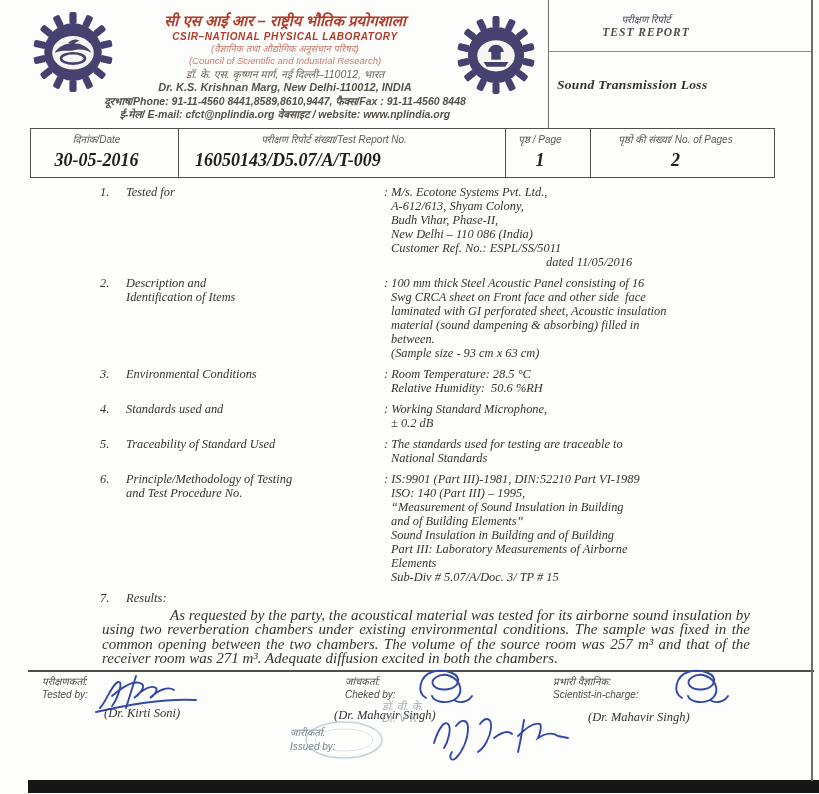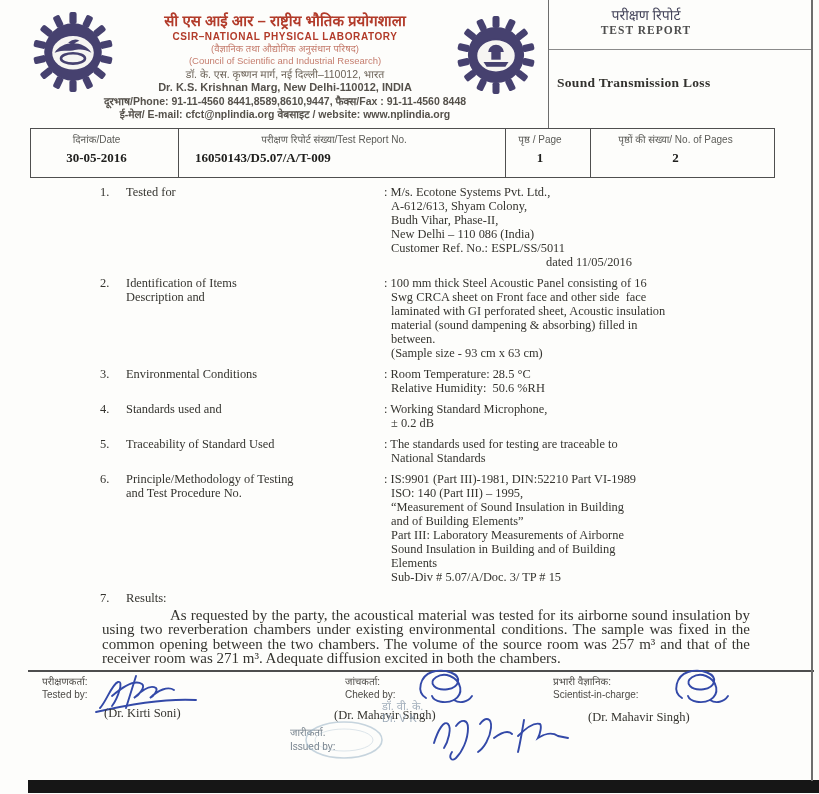--- a/index.html
+++ b/index.html
@@ -1,47 +1,47 @@
 <!DOCTYPE html>
 <html><head>
 <meta charset="utf-8">
 <style>
   html,body{margin:0;padding:0;background:#ffffff;}
   .page{position:relative;width:819px;height:794px;background:#fdfdfb;overflow:hidden;
-        font-family:"Liberation Serif",serif;color:#35342f;}
+        font-family:"Liberation Serif",serif;color:#35342f;font-style:italic;}
 
   
   .logo{position:absolute;}
   .logo-left{left:33px;top:12px;}
   .logo-right{left:457px;top:16px;}
   .hdr-center{position:absolute;left:60px;top:12px;width:450px;text-align:center;line-height:1.25;}
   .org-hi{font-size:15px;font-weight:bold;color:#b23b2a;font-family:"Liberation Sans",sans-serif;}
   .org-en{font-size:10px;font-weight:bold;color:#b23b2a;letter-spacing:.6px;font-family:"Liberation Sans",sans-serif;}
   .council{font-size:9.5px;color:#c57d6e;font-family:"Liberation Sans",sans-serif;}
   .addr-hi{font-size:10.5px;color:#6b6257;font-family:"Liberation Sans",sans-serif;margin-top:1px;}
   .addr-en{font-size:11px;font-weight:bold;color:#55514b;font-family:"Liberation Sans",sans-serif;}
   .phone,.email{font-size:10.5px;font-weight:bold;color:#55514b;font-family:"Liberation Sans",sans-serif;}
 
   .hdr-vline{position:absolute;left:548px;top:0;width:0;height:128px;border-left:1.5px solid #6d6d6d;}
   .hdr-right{position:absolute;left:549px;top:0;width:264px;height:128px;}
-  .report-title-hi{margin-top:5px;text-align:center;width:170px;margin-left:12px;
-                   font-size:14px;color:#44445a;}
+  .report-title-hi{margin-top:12px;text-align:center;width:170px;margin-left:12px;
+                   font-size:10px;color:#44445a;}
   .report-title-en{text-align:center;width:170px;margin-left:12px;font-size:11.5px;
                    font-weight:bold;color:#4d4d4d;letter-spacing:1px;font-family:"Liberation Serif",serif;}
   .hdr-right-divider{border-top:1px solid #8a8a8a;margin-top:13px;}
   .subject{margin:25px 0 0 8px;font-size:13.5px;font-weight:bold;color:#33322e;letter-spacing:.3px;}
 
   
   .meta-table{position:absolute;left:30px;top:128px;width:745px;height:50px;
               display:grid;grid-template-columns:148px 327px 85px 185px;
               border:1.5px solid #4f4f4f;box-sizing:border-box;}
   .mt-col{border-right:1.5px solid #4f4f4f;padding:3px 18px 0 2px;text-align:center;box-sizing:border-box;}
   .mt-col:last-child{border-right:none;}
   .mt-h{font-size:10px;color:#5a5a56;font-family:"Liberation Sans",sans-serif;white-space:nowrap;}
-  .mt-v{margin-top:4px;font-size:13px;font-weight:bold;color:#20201e;}
+  .mt-v{margin-top:4px;font-size:18px;font-weight:bold;color:#20201e;}
   .mt-col.c1 .mt-v{text-align:left;padding-left:14px;}
 
   
   #content{position:absolute;left:0;top:185px;width:819px;}
   .item{display:flex;align-items:flex-start;font-size:12.4px;line-height:14px;margin-bottom:7px;}
   .item-no{width:26px;margin-left:100px;flex:none;}
   .item-label{width:232px;flex:none;}
   .item-value{width:400px;flex:none;margin-left:26px;}
   .lab-line,.val-line{white-space:pre;}
   .val-line.cont{margin-left:7px;}
@@ -162,22 +162,22 @@
             <div class="val-line cont">A-612/613, Shyam Colony,</div>
             <div class="val-line cont">Budh Vihar, Phase-II,</div>
             <div class="val-line cont">New Delhi – 110 086 (India)</div>
             <div class="val-line cont">Customer Ref. No.: ESPL/SS/5011</div>
             <div class="val-line cont indent-deep">dated 11/05/2016</div>
           </div>
         </div>
         <div class="item">
           <div class="item-no">2.</div>
           <div class="item-label">
+            <div class="lab-line">Description and</div>
             <div class="lab-line">Identification of Items</div>
-            <div class="lab-line">Description and</div>
           </div>
           <div class="item-value">
             <div class="val-line">: 100 mm thick Steel Acoustic Panel consisting of 16</div>
             <div class="val-line cont">Swg CRCA sheet on Front face and other side  face</div>
             <div class="val-line cont">laminated with GI perforated sheet, Acoustic insulation</div>
             <div class="val-line cont">material (sound dampening &amp; absorbing) filled in</div>
             <div class="val-line cont">between.</div>
             <div class="val-line cont">(Sample size - 93 cm x 63 cm)</div>
           </div>
         </div>
@@ -215,22 +215,22 @@
           <div class="item-no">6.</div>
           <div class="item-label">
             <div class="lab-line">Principle/Methodology of Testing</div>
             <div class="lab-line">and Test Procedure No.</div>
           </div>
           <div class="item-value">
             <div class="val-line">: IS:9901 (Part III)-1981, DIN:52210 Part VI-1989</div>
             <div class="val-line cont">ISO: 140 (Part III) – 1995,</div>
             <div class="val-line cont">“Measurement of Sound Insulation in Building</div>
             <div class="val-line cont">and of Building Elements”</div>
+            <div class="val-line cont">Sound Insulation in Building and of Building</div>
             <div class="val-line cont">Part III: Laboratory Measurements of Airborne</div>
-            <div class="val-line cont">Sound Insulation in Building and of Building</div>
             <div class="val-line cont">Elements</div>
             <div class="val-line cont">Sub-Div # 5.07/A/Doc. 3/ TP # 15</div>
           </div>
         </div>
       </div>
     <div class="results-head">
       <span class="item-no">7.</span>
       <span>Results:</span>
     </div>
     <p class="results-para">As requested by the party, the acoustical material was tested for its airborne sound insulation by using two reverberation chambers under existing environmental conditions. The sample was fixed in the common opening between the two chambers. The volume of the source room was 257 m³ and that of the receiver room was 271 m³. Adequate diffusion excited in both the chambers.</p>

